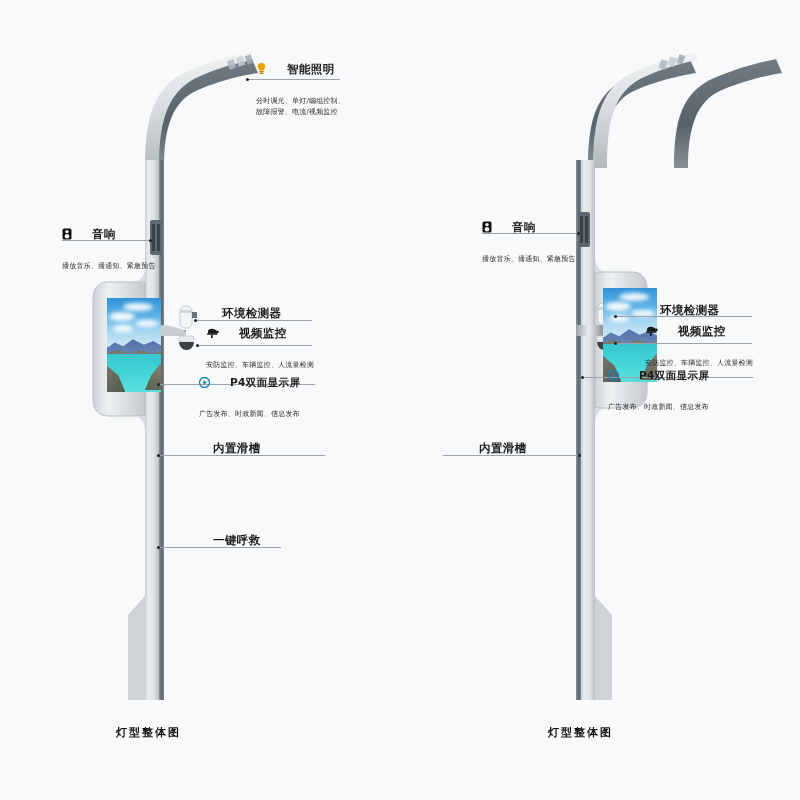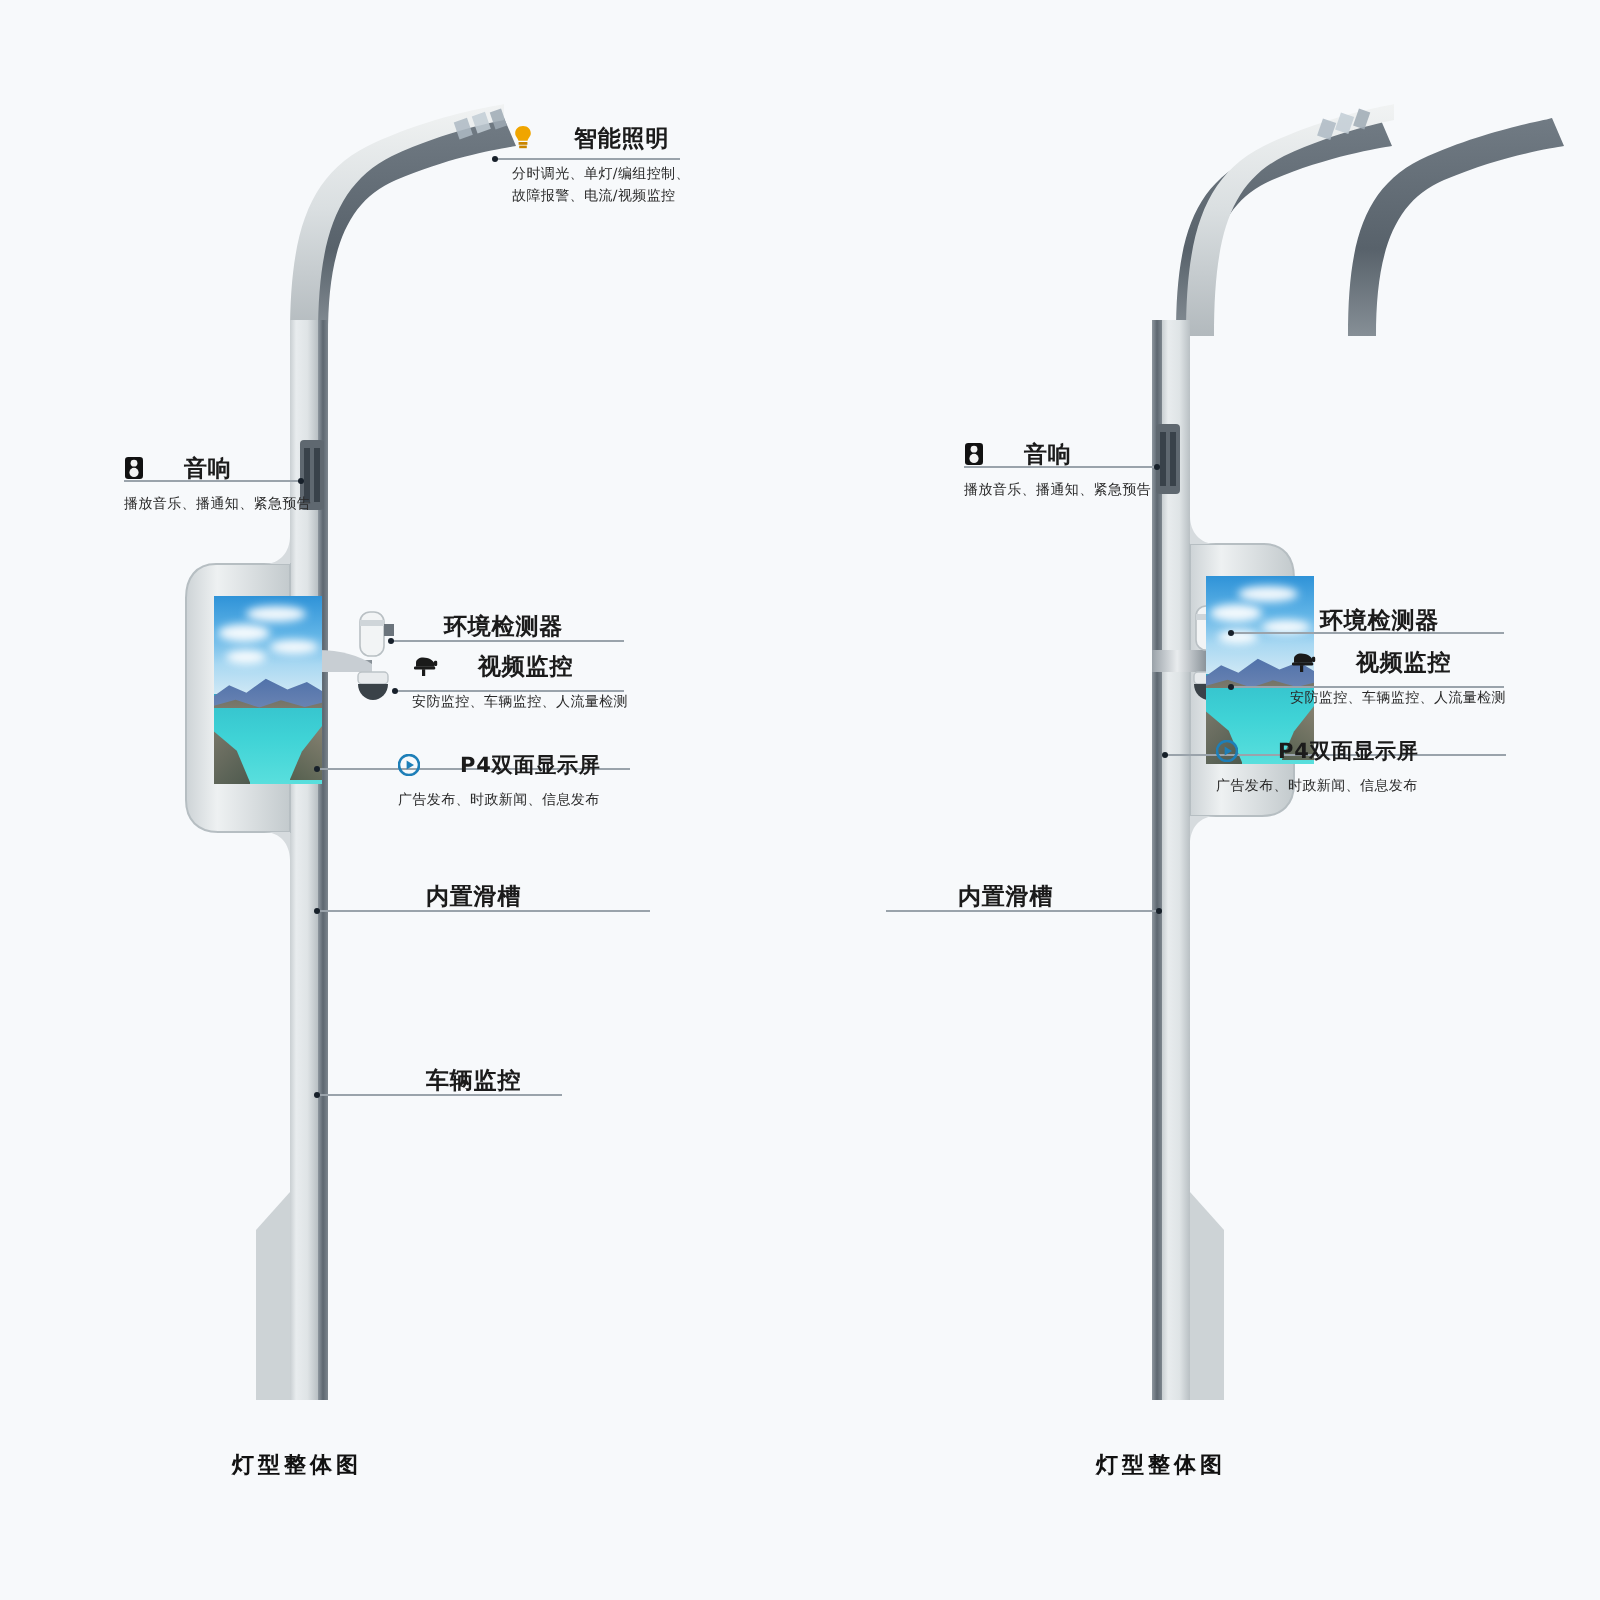--- a/index.html
+++ b/index.html
@@ -14,21 +14,21 @@
   svg.diagram{position:absolute;left:0;top:0;width:800px;height:800px;}
 
   .ann{position:absolute;}
   .ann-title{
     font-size:11.5px;color:#1b1b1b;font-weight:bold;
     white-space:nowrap;letter-spacing:.4px;
   }
   .ann-title.sm{font-size:10.5px;}
   .ann-sub{
     font-size:7px;color:#2a2a2a;white-space:nowrap;letter-spacing:.2px;
-    margin-top:3px;
+    margin-top:17px;
   }
   .ann-row{display:flex;align-items:center;gap:20px;}
   .ico{display:inline-block;flex:0 0 auto;}
 
   .rule{
     position:absolute;height:0;border-top:1px solid #9aa3ab;
   }
   .dot{
     position:absolute;width:3px;height:3px;border-radius:50%;
     background:#17202a;
@@ -284,21 +284,21 @@
 
   <div class="rule" style="left:159px;top:455px;width:166px;"></div>
   <div class="dot" style="left:157px;top:454px;"></div>
   <div class="ann" style="left:213px;top:437px;">
     <span class="ann-title">内置滑槽</span>
   </div>
 
   <div class="rule" style="left:159px;top:547px;width:122px;"></div>
   <div class="dot" style="left:157px;top:546px;"></div>
   <div class="ann" style="left:213px;top:529px;">
-    <span class="ann-title">车辆监控</span>
+    <span class="ann-title">一键呼救</span>
   </div>
 
   <div class="rule" style="left:482px;top:233px;width:96px;"></div>
   <div class="dot" style="left:577px;top:232px;"></div>
   <div class="ann" style="left:482px;top:218px;">
     <div class="ann-row">
       <span class="ico">
         <svg width="10" height="12" viewBox="0 0 10 12">
           <rect x="0.5" y="0.5" width="9" height="11" rx="1.6" fill="#111"></rect>
           <circle cx="5" cy="3.6" r="1.7" fill="#f2f2f2"></circle>

